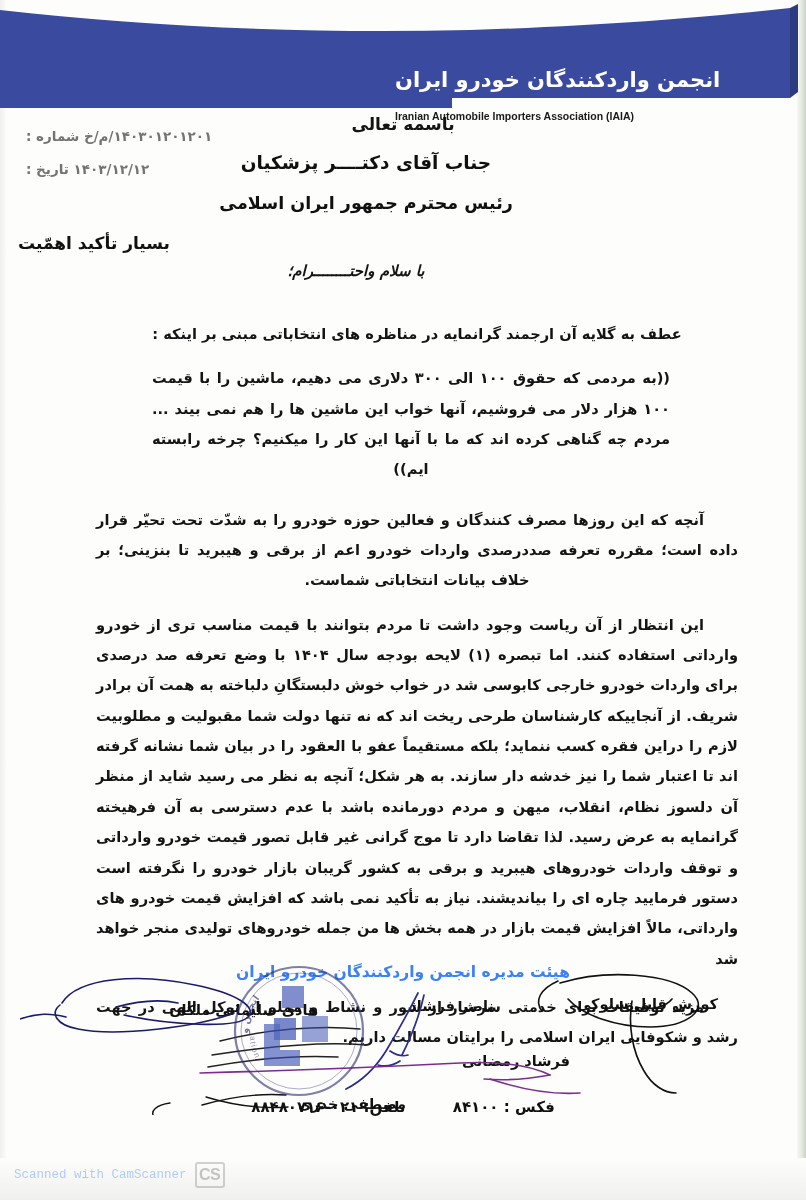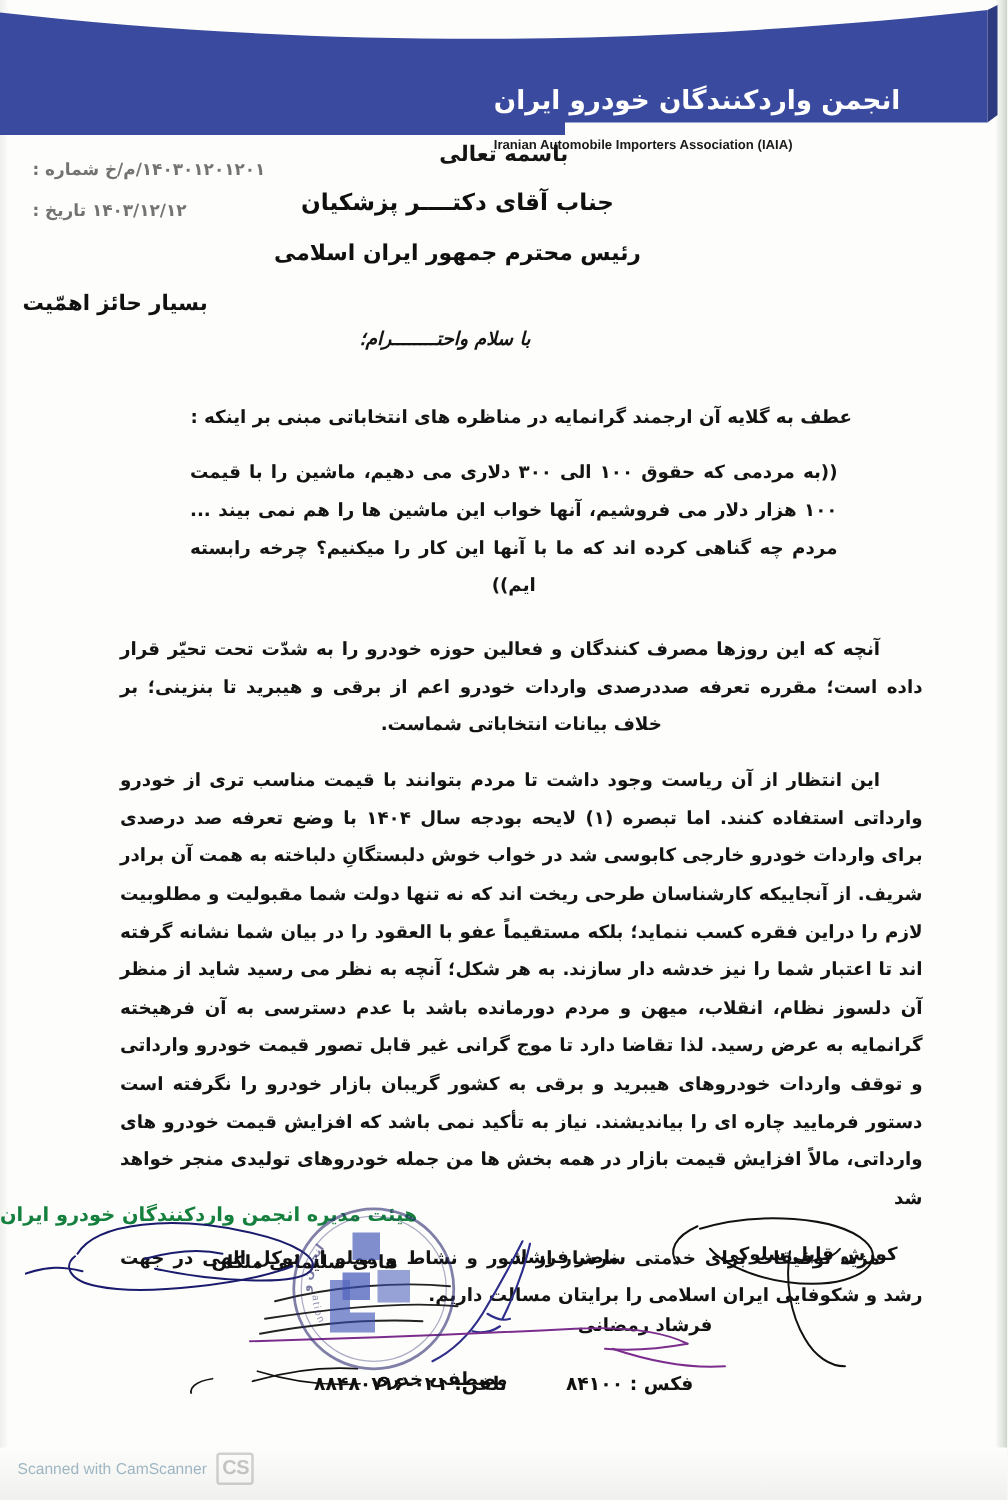--- a/index.html
+++ b/index.html
@@ -169,24 +169,24 @@
   .para.closing {
     margin-top: 18px;
     padding: 0 68px 0 96px;
     text-indent: 34px;
   }
 
   
   .sig-heading {
     position: absolute;
     top: 963px; right: 0; width: 806px;
-    text-align: left;
+    text-align: center;
     font-size: 15.5px;
     font-weight: bold;
-    color: #15803d;
+    color: #3b82f6;
     direction: rtl;
   }
   .sig-name {
     position: absolute;
     font-size: 14.5px;
     font-weight: bold;
     color: #111;
     direction: rtl;
     white-space: nowrap;
   }
@@ -247,22 +247,22 @@
     align-items: center;
     justify-content: center;
     font-size: 16px;
     font-weight: bold;
     color: #6f6f6f;
     font-family: "Liberation Sans", sans-serif;
     letter-spacing: -0.5px;
   }
   .cs-text {
     font-size: 12.5px;
-    color: #0c4a6e;
-    font-family: Liberation Sans, sans-serif;
+    color: #3b82f6;
+    font-family: Liberation Mono, monospace;
     direction: ltr;
   }
 </style>
 </head>
 <body>
 
 <div class="page">
 
   <div class="paper-edge-left"></div>
   <div class="paper-edge-right"></div>
@@ -292,21 +292,21 @@
     <div class="meta-row">
       <span>۱۴۰۳۰۱۲۰۱۲۰۱/م/خ</span>
       <span>شماره :</span>
     </div>
     <div class="meta-row">
       <span>۱۴۰۳/۱۲/۱۲</span>
       <span>تاریخ :</span>
     </div>
   </div>
 
-  <div class="important-note">بسیار حائز اهمّیت</div>
+  <div class="important-note">بسیار تأکید اهمّیت</div>
 
   <div class="addressee">
     <div class="addressee-line1">جناب آقای دکتــــر پزشکیان</div>
     <div class="addressee-line2">رئیس محترم جمهور ایران اسلامی</div>
   </div>
   <div class="salutation">با سلام واحتــــــــرام؛</div>
 
   <div class="body">
     <p class="para center-last">عطف به گلایه آن ارجمند گرانمایه در مناظره های انتخاباتی مبنی بر اینکه :</p>
     <p class="para quote">((به مردمی که حقوق ۱۰۰ الی ۳۰۰ دلاری می دهیم، ماشین را با قیمت ۱۰۰ هزار دلار می فروشیم، آنها خواب این ماشین ها را هم نمی بیند ... مردم چه گناهی کرده اند که ما با آنها این کار را میکنیم؟ چرخه رابسته ایم))</p>

